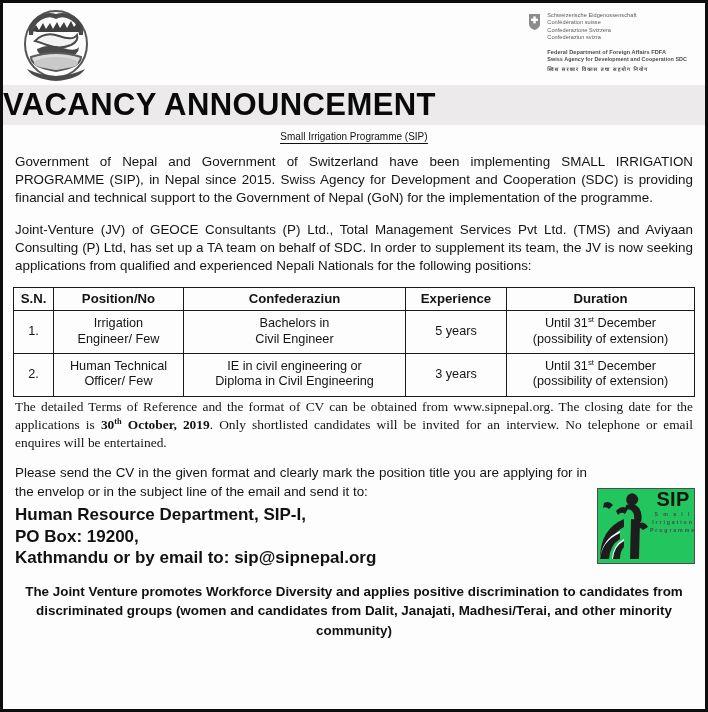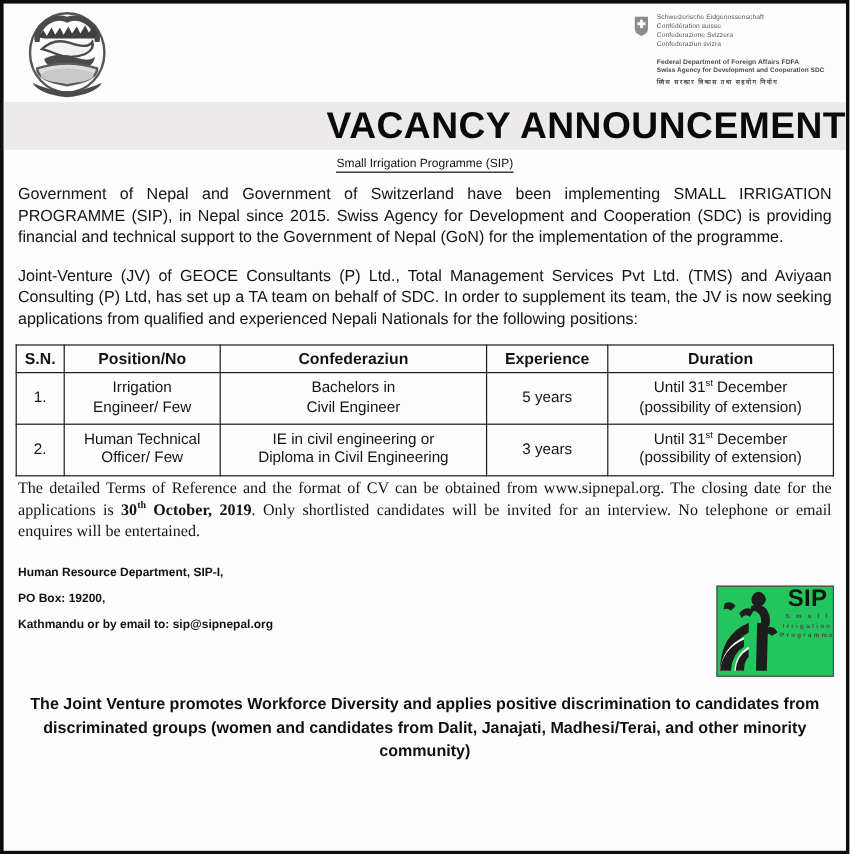--- a/index.html
+++ b/index.html
@@ -58,21 +58,21 @@
   }
   .swiss-lines .grp2{margin-top:8px;font-weight:bold;color:#4a4a4a;}
   .swiss-lines .dev{font-size:5.4px;}
   .swiss-lines .nep{margin-top:2.5px;letter-spacing:1.1px;font-size:5.2px;}
 
   
   .title-band{
     background:#eceaea;
     height:40px;
     margin:0 -10px;
-    display:flex;align-items:center;justify-content:flex-end;
+    display:flex;align-items:center;justify-content:flex-start;
   }
   .title-band h1{
     margin:0;
     font-size:31px;
     font-weight:bold;
     letter-spacing:.4px;
     color:#0a0a0a;
     font-family:"Liberation Sans", sans-serif;
   }
   .subtitle{
@@ -156,21 +156,21 @@
   }
   .send-left{flex:1 1 auto;padding:0 2px;min-width:0;}
   .send-para{
     font-size:13.4px;
     line-height:18.4px;
     text-align:justify;
     margin:0;
     color:#141414;
   }
   .addr{
-    font-size:10px;
+    font-size:17px;
     font-weight:bold;
     line-height:21.5px;
     margin-top:3px;
     color:#111;
   }
   .sip-logo{
     flex:0 0 auto;
     width:96px;height:74px;
     margin-left:8px;margin-top:24px;
     border:1.2px solid #4d4d4d;
@@ -305,20 +305,21 @@
           <span>(possibility of extension)</span>
         </td>
       </tr>
     </tbody>
   </table>
 
   <p class="tor-body"><span>The detailed Terms of Reference and the format of CV can be obtained from www.sipnepal.org. The closing date for the applications is </span><b><span>30</span><sup>th</sup><span> October, 2019</span></b><span>. Only shortlisted candidates will be invited for an interview. No telephone or email enquires will be entertained.</span></p>
 
   <div class="send-wrap">
     <div class="send-left">
+      <p class="send-para">Please send the CV in the given format and clearly mark the position title you are applying for in the envelop or in the subject line of the email and send it to:</p>
       <div class="addr">
         <div>Human Resource Department, SIP-I,</div>
         <div>PO Box: 19200,</div>
         <div>Kathmandu or by email to: sip@sipnepal.org</div>
       </div>
     </div>
 
     <div class="sip-logo">
       <svg class="sip-art" viewBox="0 0 52 72">
         <g fill="#1d1d1d">

